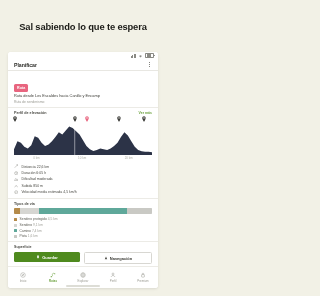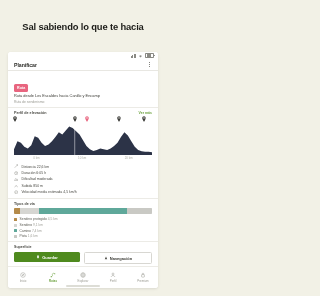--- a/index.html
+++ b/index.html
@@ -126,21 +126,21 @@
   .tab.active .tab-lb{color:#6aa03c;font-weight:700;}
   .home-ind{
     position:absolute;bottom:1.5px;left:50%;transform:translateX(-50%);
     width:34px;height:1.4px;border-radius:1px;background:#ddddd6;
   }
 </style>
 </head>
 <body>
 
 <div class="promo">
-  <div class="promo-headline">Sal sabiendo lo que te hacia</div>
+  <div class="promo-headline">Sal sabiendo lo que te espera</div>
 </div>
 
 <div class="phone">
 
   <div class="statusbar">
     <span class="sb-bars">
         <i></i>
         <i></i>
         <i></i>
         <i></i>

